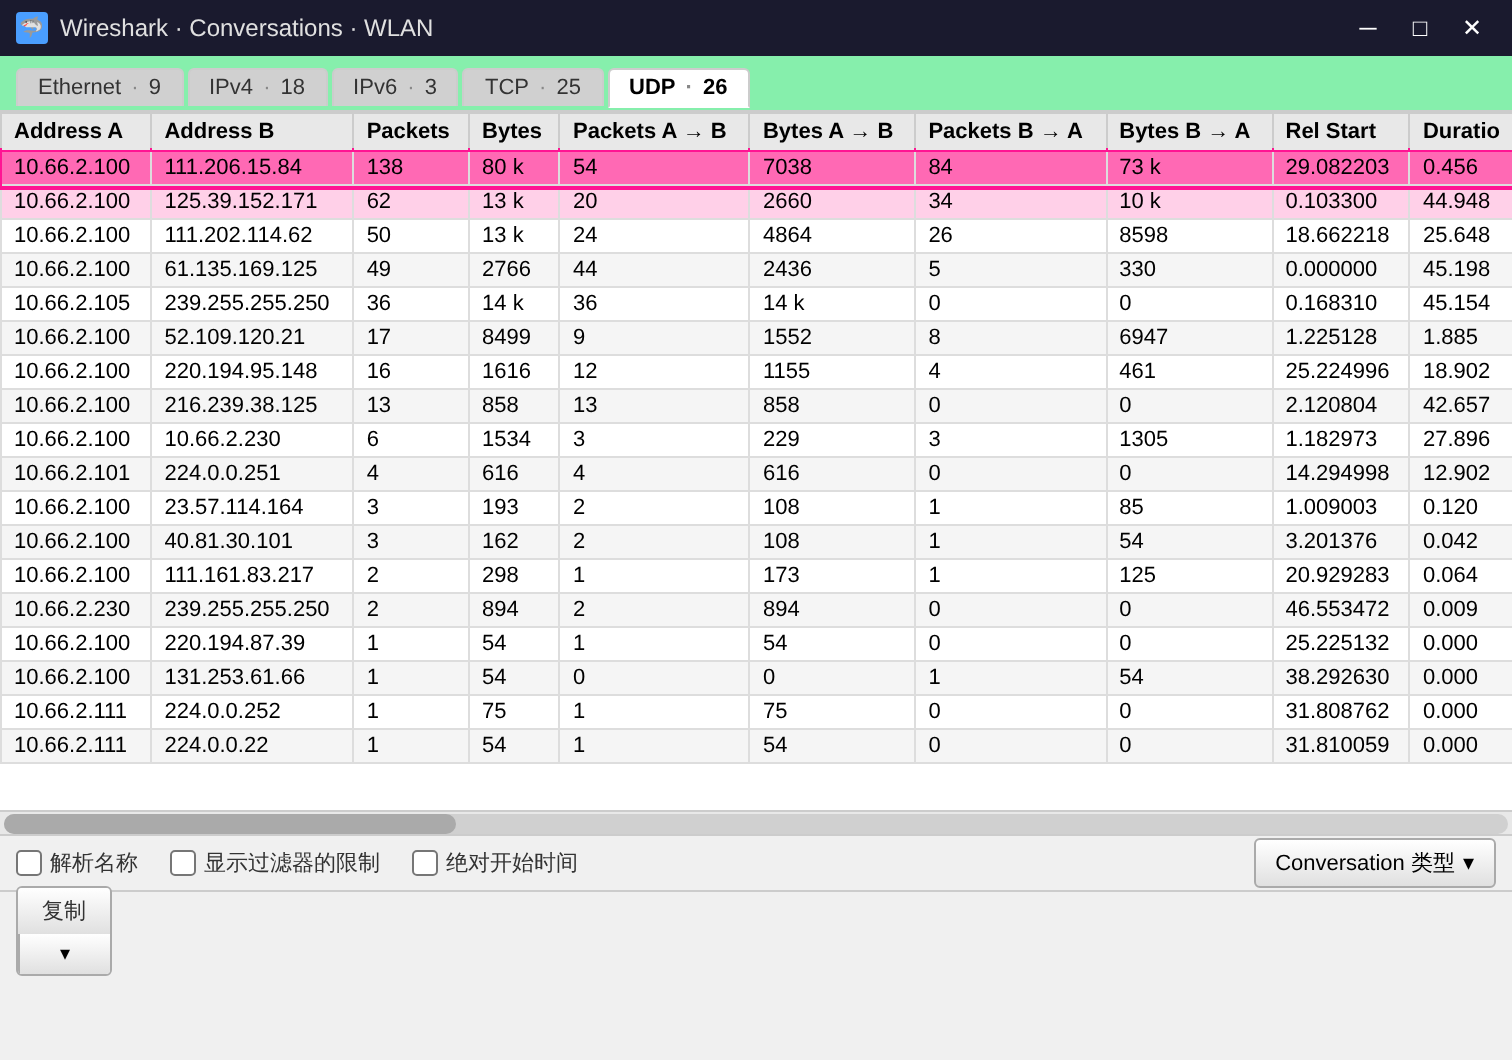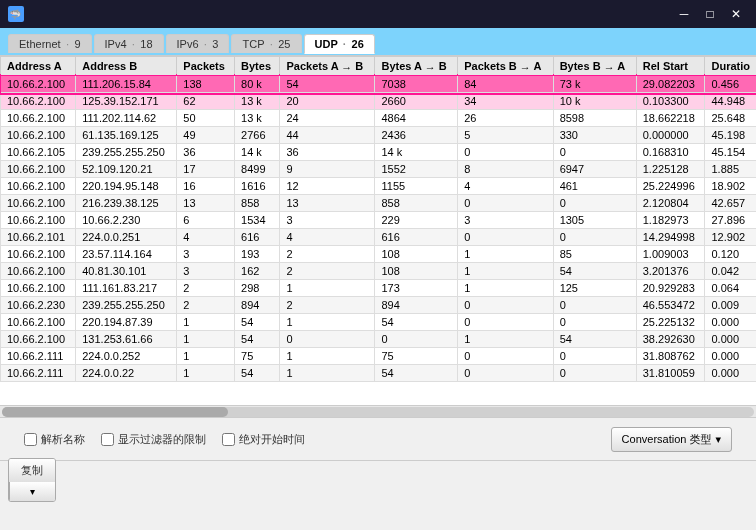--- a/index.html
+++ b/index.html
@@ -52,21 +52,21 @@
       background: transparent;
       color: white;
       cursor: pointer;
       font-size: 12px;
       display: flex;
       align-items: center;
       justify-content: center;
     }
 
     .tab-bar {
-      background: #7dd3fc;
+      background: #86efac;
       border-bottom: 1px solid #ccc;
       display: flex;
       align-items: center;
       padding: 4px 8px 0;
       height: 28px;
       gap: 2px;
     }
     .tab {
       padding: 3px 10px;
       border: 1px solid #ccc;
@@ -143,25 +143,25 @@
       left: 0;
       top: 0;
       width: 30%;
       height: 100%;
       background: #aaa;
       border-radius: 5px;
     }
 
     .status-bar {
       background: #f0f0f0;
-      padding: 4px 24px;
+      padding: 4px 8px;
       display: flex;
       align-items: center;
       gap: 16px;
-      height: 43px;
+      height: 28px;
       border-bottom: 1px solid #ccc;
     }
     .checkbox-group {
       display: flex;
       align-items: center;
       gap: 4px;
     }
     .checkbox-group input[type=checkbox] {
       width: 13px;
       height: 13px;
@@ -257,20 +257,21 @@
       gap: 4px;
       text-align: center;
     }
   </style>
 </head>
 <body>
 
 <div class="title-bar">
   <div class="title-bar-left">
     <div class="title-bar-icon">🦈</div>
+    <span class="title-bar-text">Wireshark · Conversations · WLAN</span>
   </div>
   <div class="title-bar-controls">
     <button class="title-btn">─</button>
     <button class="title-btn">□</button>
     <button class="title-btn close">✕</button>
   </div>
 </div>
 
 <div class="tab-bar">
   <div class="tab">

